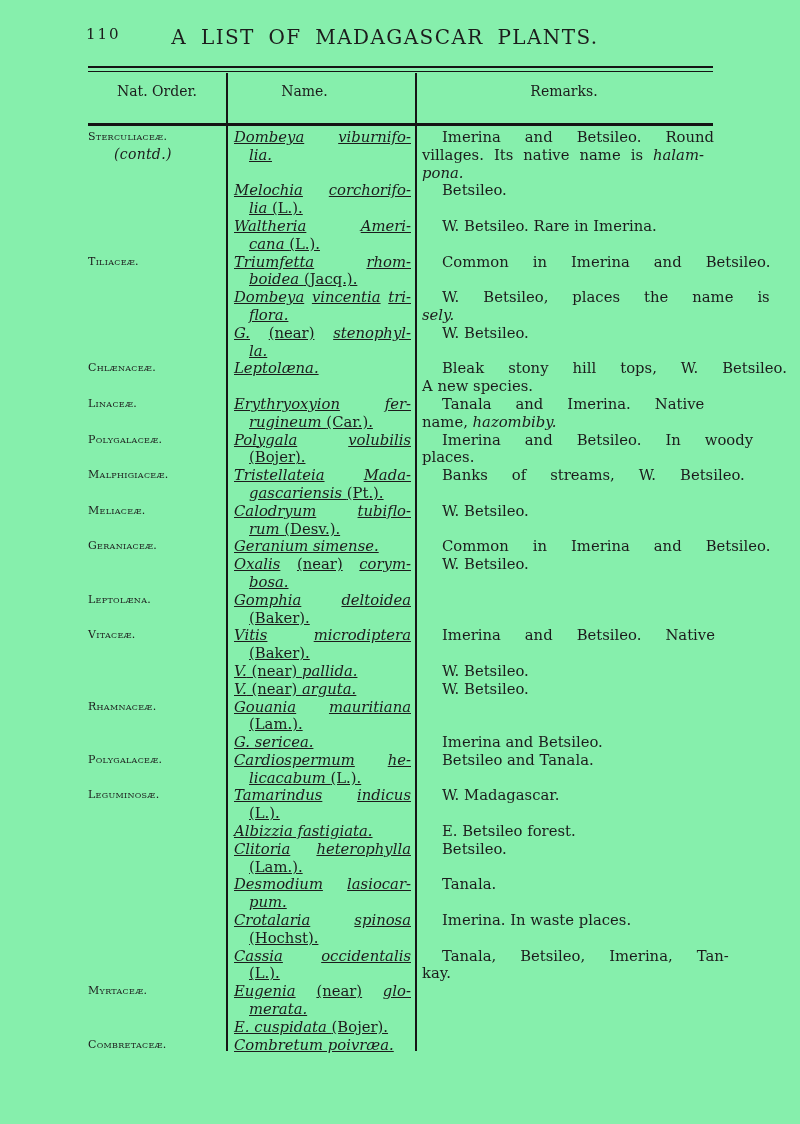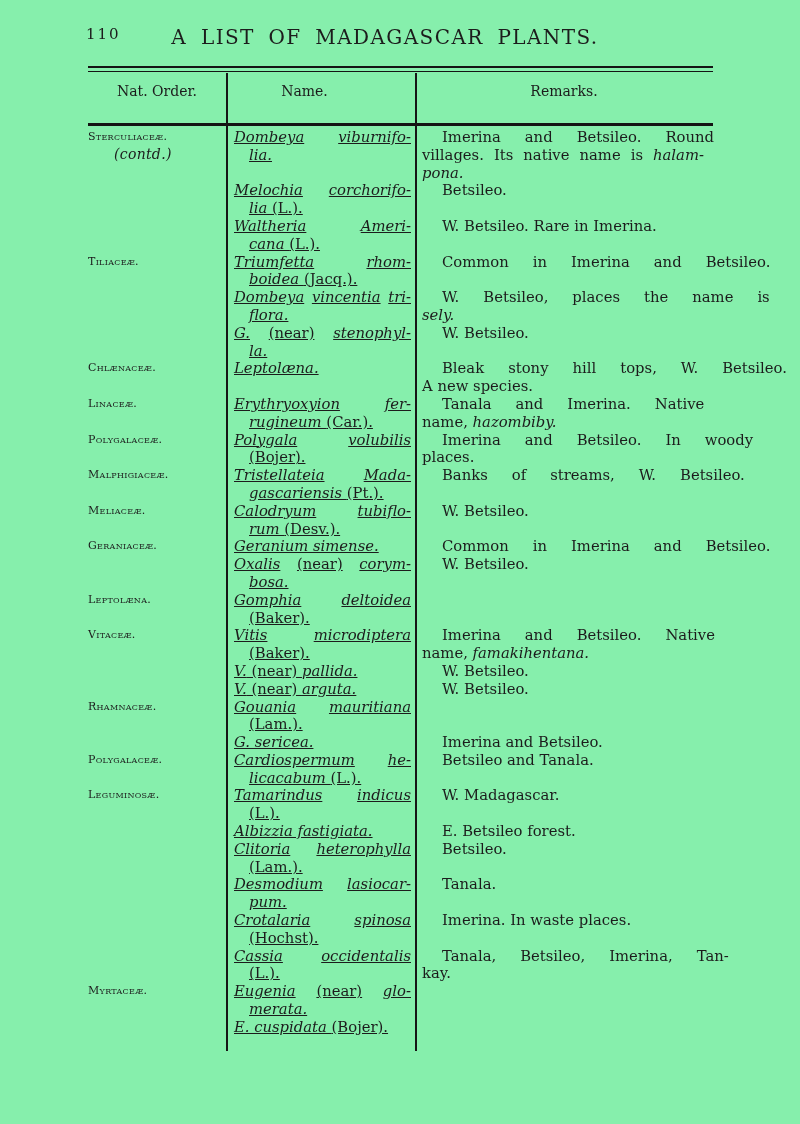--- a/index.html
+++ b/index.html
@@ -346,21 +346,20 @@
             </div>
             <div class="line cont"><span>(Baker).</span></div>
           </div>
           <div class="c3">
             <div class="line just ind">
               <span>Imerina</span>
               <span>and</span>
               <span>Betsileo.</span>
               <span>Native</span>
             </div>
-            <div class="line"><span>name, </span><span class="it">famakihentana.</span></div>
           </div>
         </div>
         <div class="row">
           <div class="c1"></div>
           <div class="c2">
             <div class="line"><span class="it">V.</span><span> (near) </span><span class="it">pallida.</span></div>
           </div>
           <div class="c3">
             <div class="line ind"><span>W. Betsileo.</span></div>
           </div>
@@ -507,16 +506,25 @@
           </div>
           <div class="c3"></div>
         </div>
         <div class="row">
           <div class="c1"></div>
           <div class="c2">
             <div class="line"><span class="it">E. cuspidata </span><span>(Bojer).</span></div>
           </div>
           <div class="c3"></div>
         </div>
+        <div class="row">
+          <div class="c1">
+            <div class="line">Combretaceæ.</div>
+          </div>
+          <div class="c2">
+            <div class="line"><span class="it">Combretum poivræa.</span></div>
+          </div>
+          <div class="c3"></div>
+        </div>
       </div>
   </div>
 
 </div>
 
 </body></html>

